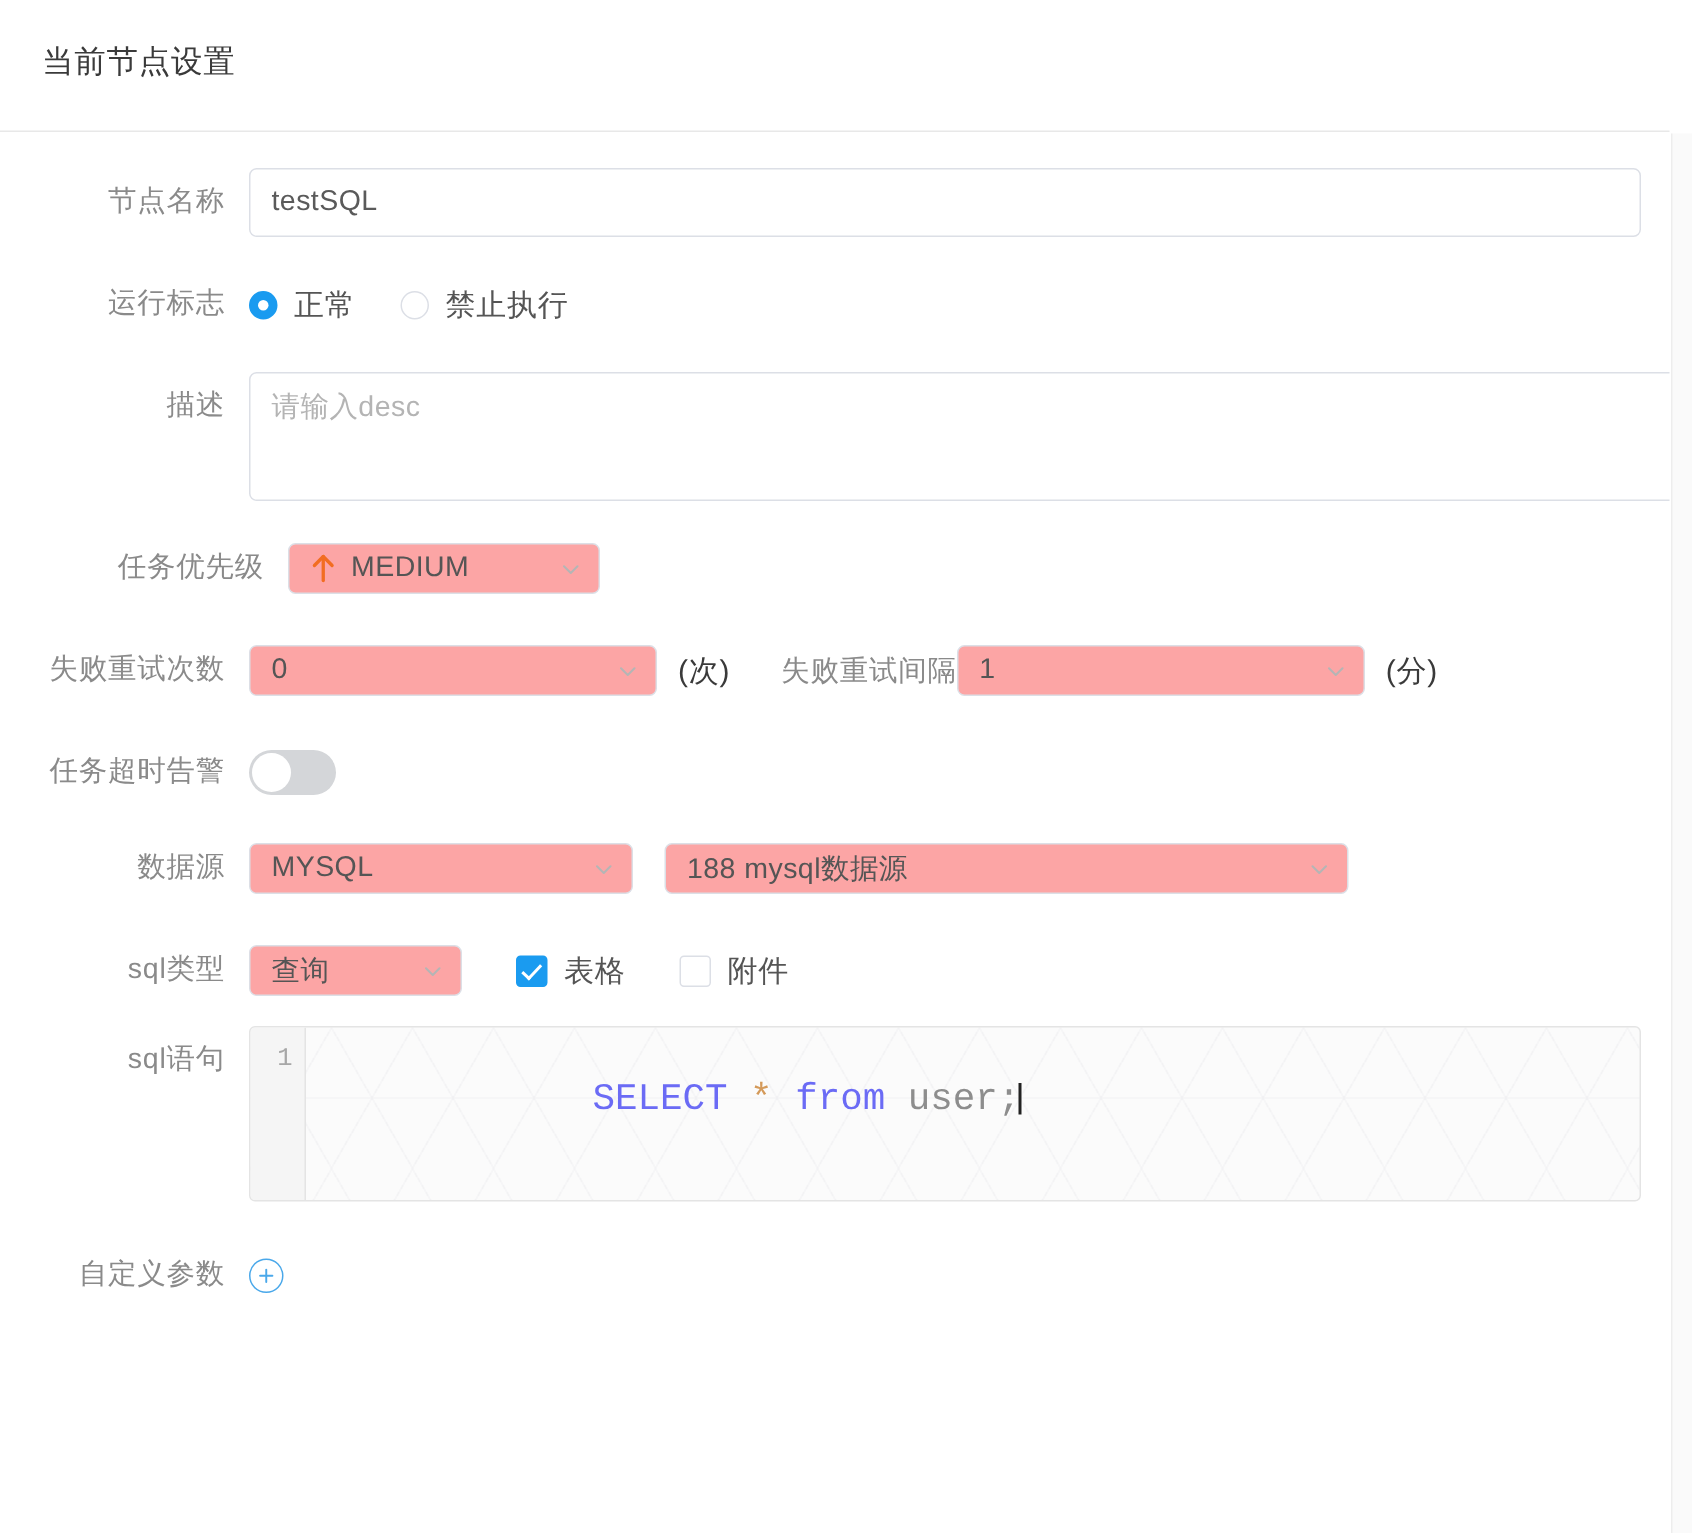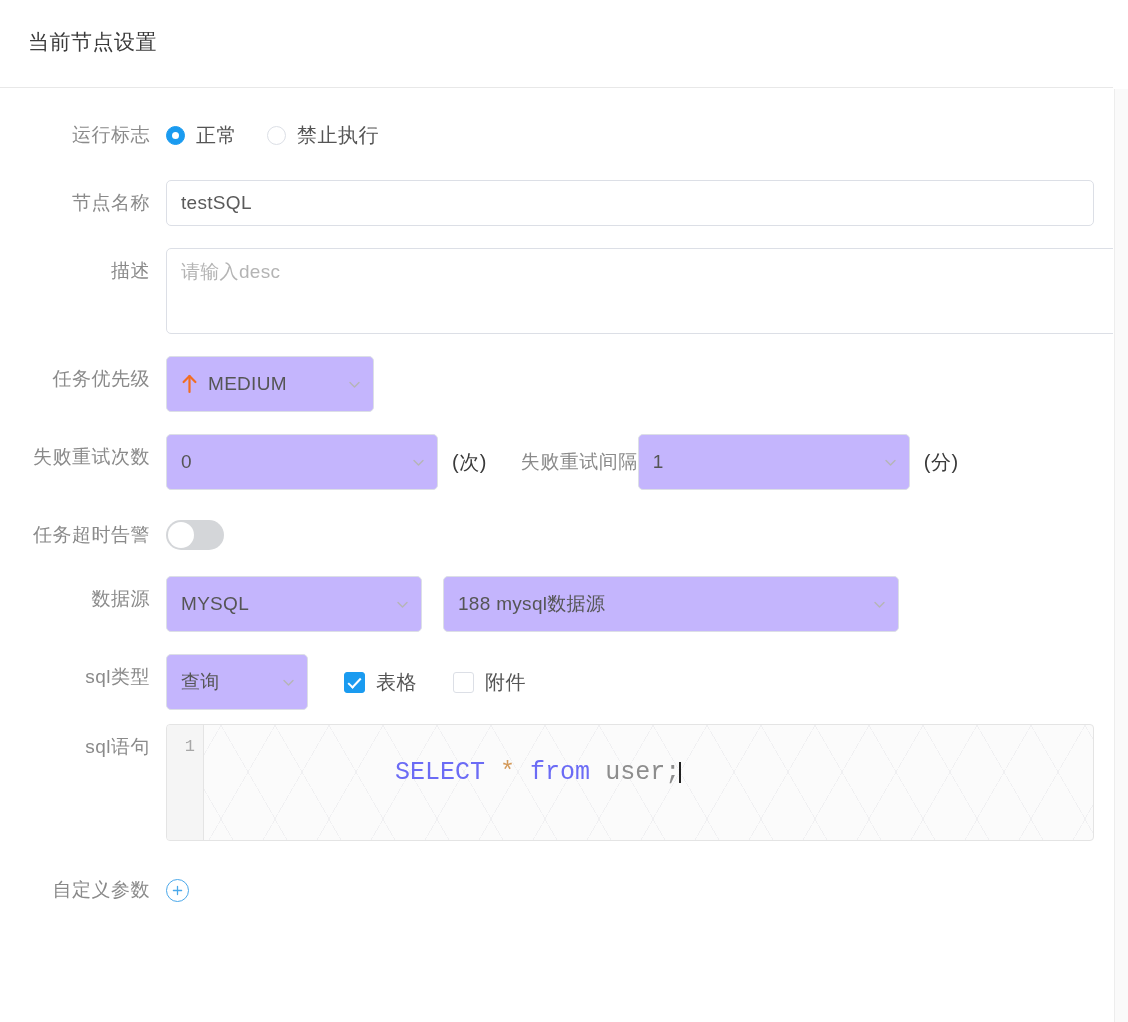--- a/index.html
+++ b/index.html
@@ -152,24 +152,24 @@
   }
   .radio-label {
     font-size: 20px;
     color: #555;
     letter-spacing: 0.5px;
   }
 
   
   .select {
     box-sizing: border-box;
-    height: 56px;
+    height: 34px;
     border: 1px solid #dcdfe6;
     border-radius: 5px;
-    background: #c4b5fd;
+    background: #fca5a5;
     display: flex;
     align-items: center;
     padding: 0 11px 0 14px;
     cursor: pointer;
     position: relative;
   }
   .select-value {
     font-size: 19px;
     color: #555;
     white-space: nowrap;
@@ -342,50 +342,50 @@
 
   <div class="dialog-header">
     <div class="dialog-title">当前节点设置</div>
   </div>
 
   <div class="scroll-track"></div>
 
   <div class="dialog-body">
 
     <div class="form-row">
+      <div class="form-label">节点名称</div>
+      <div class="form-control">
+        <input class="text-input" type="text" value="testSQL" style="">
+      </div>
+    </div>
+
+    <div class="form-row">
       <div class="form-label">运行标志</div>
       <div class="form-control">
         <div class="radio-group">
           <div class="radio-item">
             <span class="radio-dot checked"></span>
             <span class="radio-label">正常</span>
           </div>
           <div class="radio-item">
             <span class="radio-dot"></span>
             <span class="radio-label">禁止执行</span>
           </div>
         </div>
       </div>
     </div>
 
     <div class="form-row">
-      <div class="form-label">节点名称</div>
-      <div class="form-control">
-        <input class="text-input" type="text" value="testSQL" style="">
-      </div>
-    </div>
-
-    <div class="form-row">
       <div class="form-label">描述</div>
       <div class="form-control">
         <textarea class="textarea" placeholder="请输入desc" style=""></textarea>
       </div>
     </div>
 
-    <div class="form-row" style="margin-top:14px;">
+    <div class="form-row" style="margin-top:14px;padding-left:26px;">
       <div class="form-label">任务优先级</div>
       <div class="form-control">
         <div class="select sel-priority">
           <span class="prio-arrow">
             <svg width="17" height="20" viewBox="0 0 17 20">
               <path d="M8.5 2 L8.5 18" stroke="#f26d21" stroke-width="2.2" fill="none" stroke-linecap="round"></path>
               <path d="M2.6 8 L8.5 2 L14.4 8" stroke="#f26d21" stroke-width="2.2" fill="none" stroke-linecap="round" stroke-linejoin="round"></path>
             </svg>
           </span>
           <span class="select-value">MEDIUM</span>

